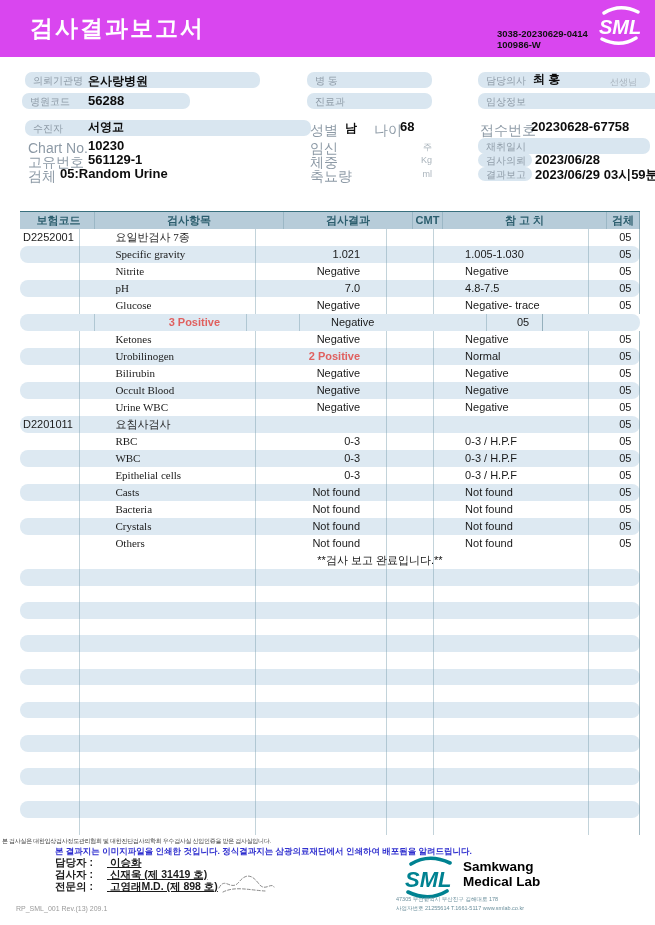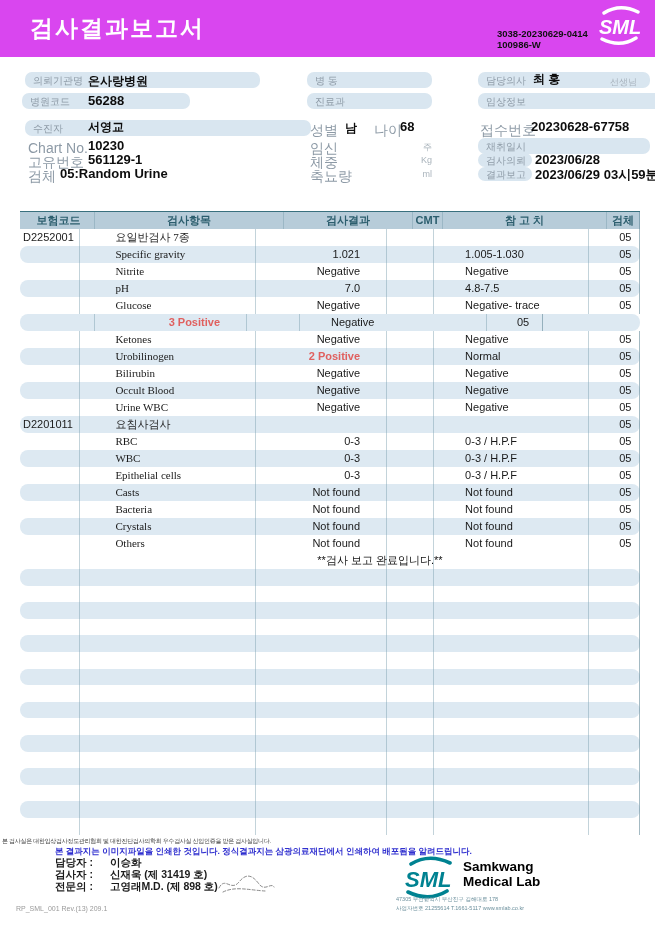--- a/index.html
+++ b/index.html
@@ -33,21 +33,21 @@
   .c-item{width:189px;padding-left:12px;box-sizing:border-box;border-right:1px solid rgba(122,158,174,.45);font-family:Liberation Serif, serif;}
   .c-result{width:129px;text-align:right;padding-right:26px;box-sizing:border-box;border-right:1px solid rgba(122,158,174,.45);}
   .c-cmt{width:30px;box-sizing:border-box;border-right:1px solid rgba(122,158,174,.45);text-align:center;}
   .c-ref{width:164px;padding-left:8px;box-sizing:border-box;border-right:1px solid rgba(122,158,174,.45);}
   .c-spec{width:33px;padding-left:7px;box-sizing:border-box;border-right:1px solid rgba(90,130,145,.55);}
   .cell.red{color:#e0605f;font-weight:bold;}
   .complete-msg{position:absolute;left:270px;top:0;width:180px;text-align:center;font-size:11px;color:#111;line-height:17px;}
   
   .tiny-line{position:absolute;left:2px;top:837px;font-size:6px;color:#3a3a3a;letter-spacing:-.3px;white-space:nowrap;}
   .blue-line{position:absolute;left:55px;top:846px;font-size:8.5px;font-weight:bold;color:#3030cf;white-space:nowrap;}
-  .signer{position:absolute;font-size:10.5px;font-weight:bold;color:#1c1c1c;white-space:nowrap;}
+  .signer{position:absolute;font-size:10.5px;font-weight:bold;color:#1c1c1c;white-space:nowrap;text-decoration:underline;}
   .signer .s-label{display:inline-block;width:52px;}
   .sig-scribble{position:absolute;left:215px;top:872px;}
   .doc-code{position:absolute;left:16px;top:905px;font-size:7px;color:#9a9a9a;}
   .f-logo{position:absolute;left:398px;top:854px;}
   .f-logo-text{position:absolute;left:463px;top:859px;font-size:13.5px;color:#000000;line-height:15px;font-weight:600;}
   .f-addr{position:absolute;left:396px;font-size:5.5px;color:#6b8f9c;white-space:nowrap;}
 </style>
 </head>
 <body>
 

